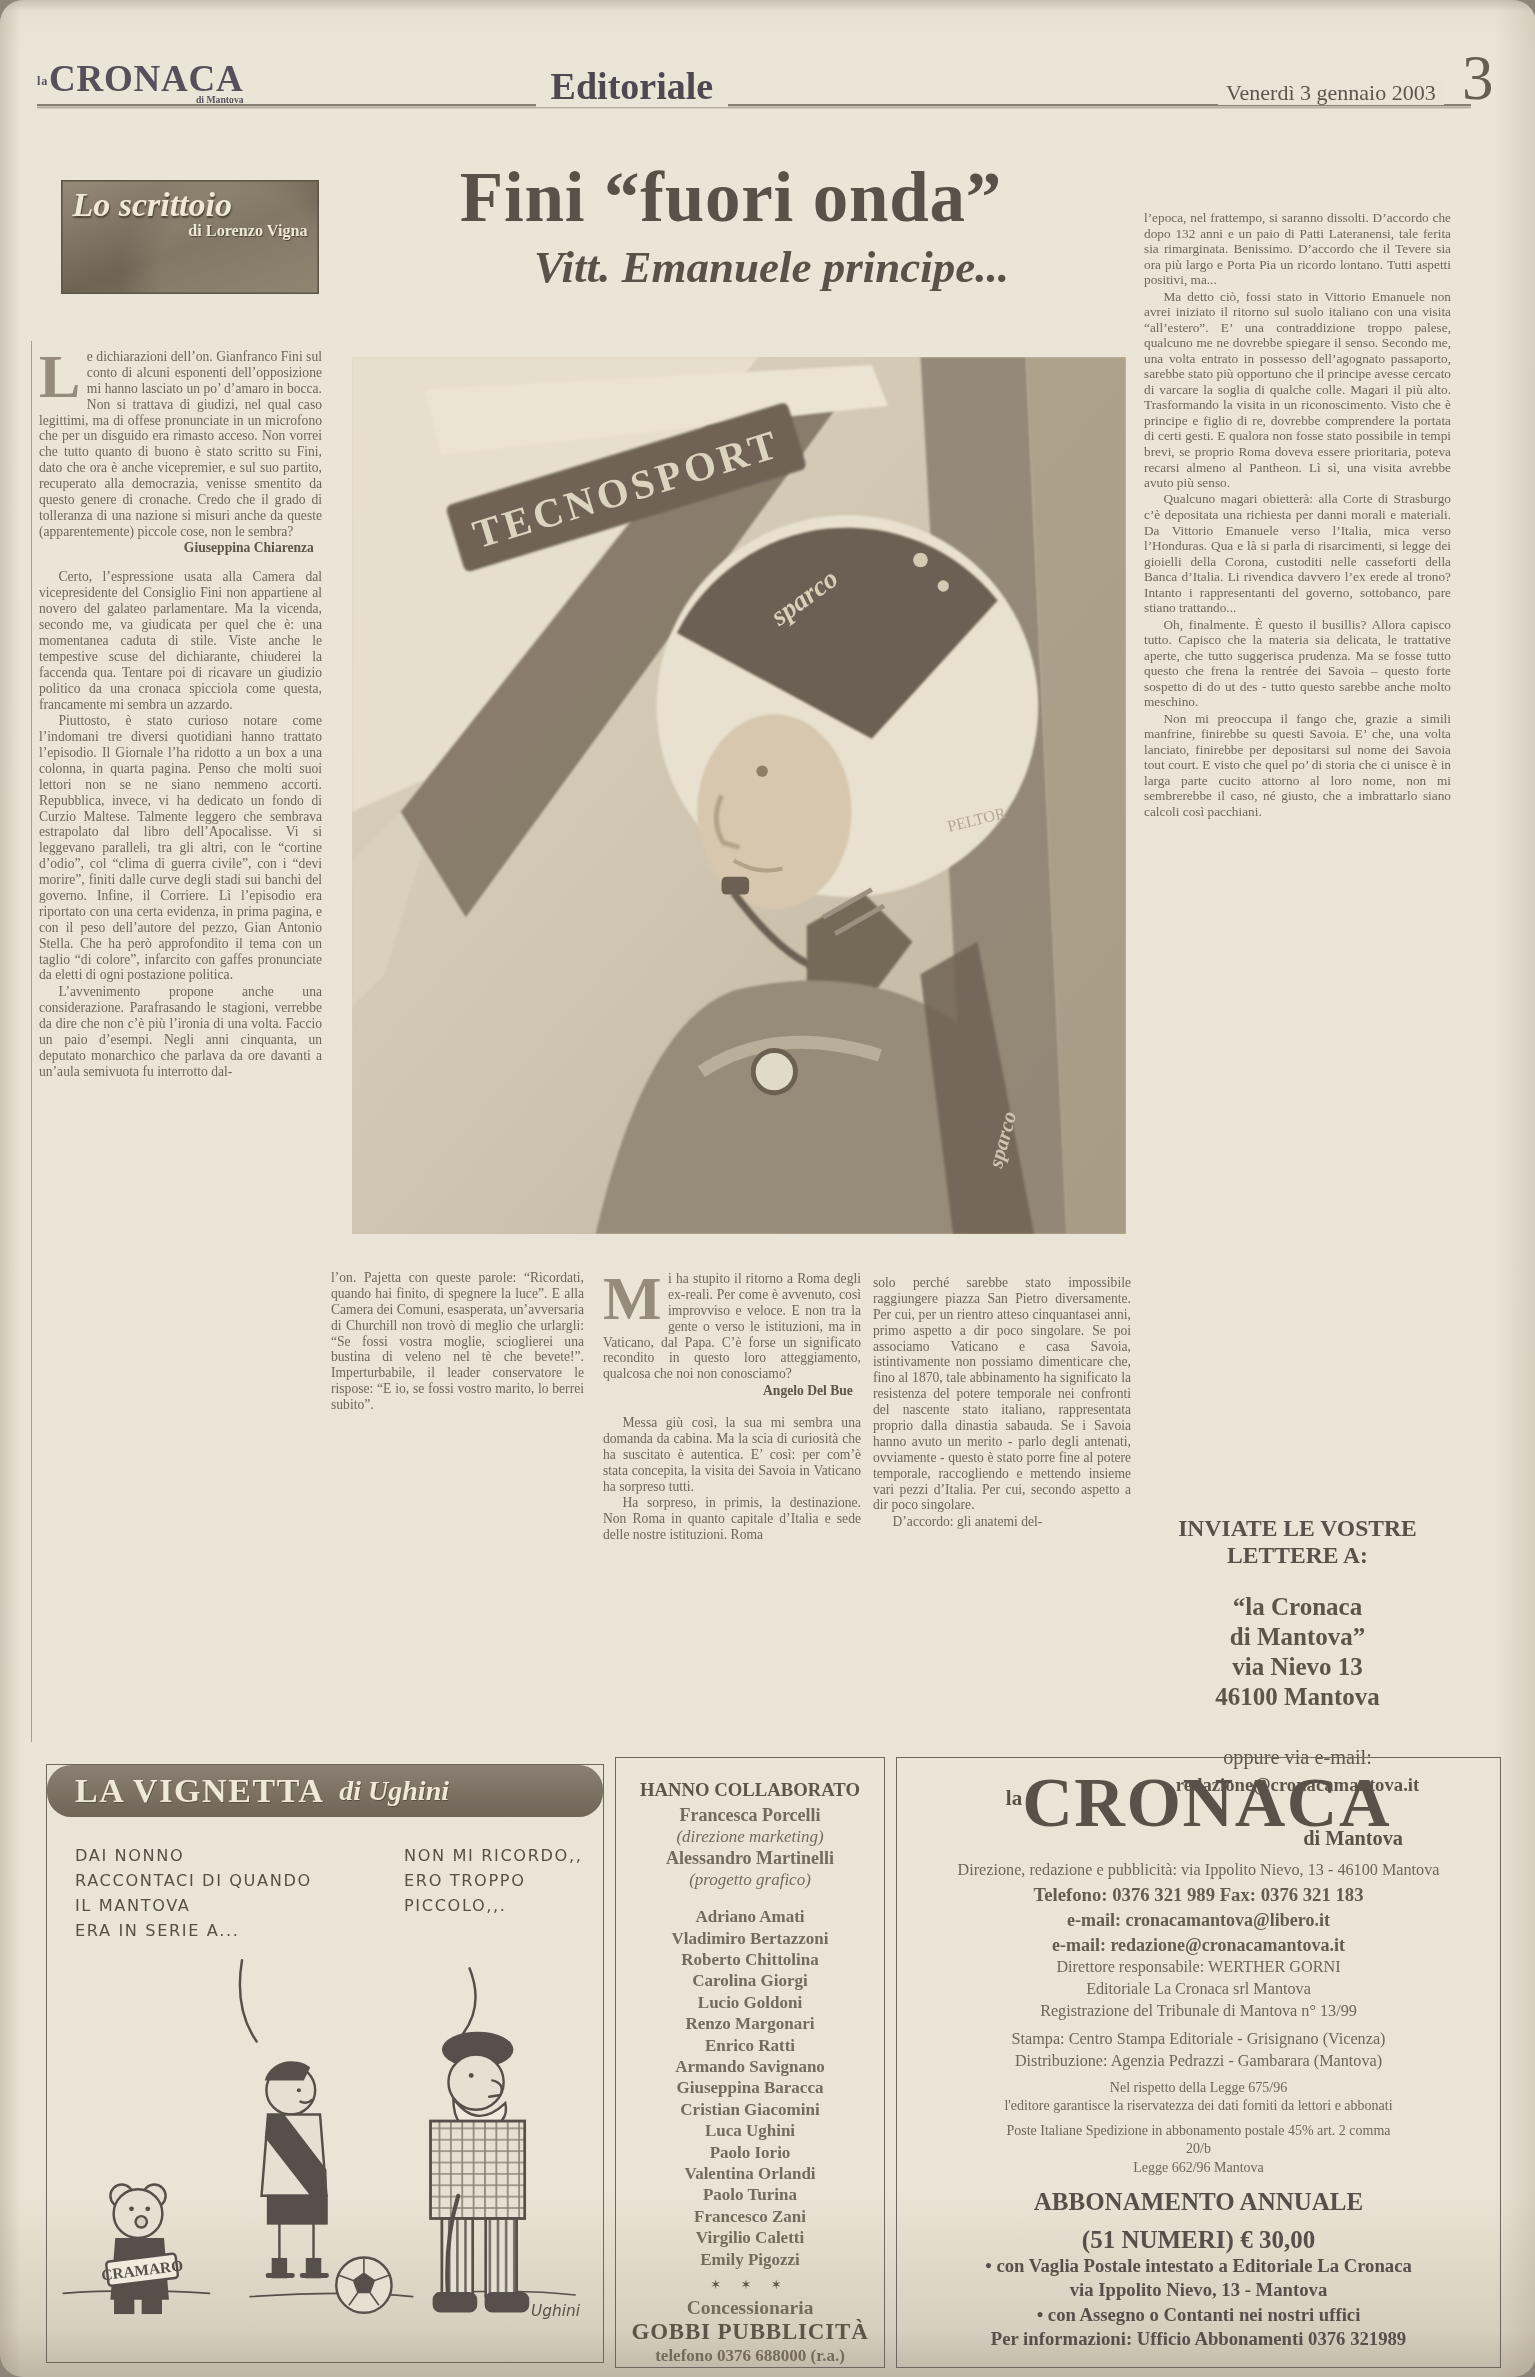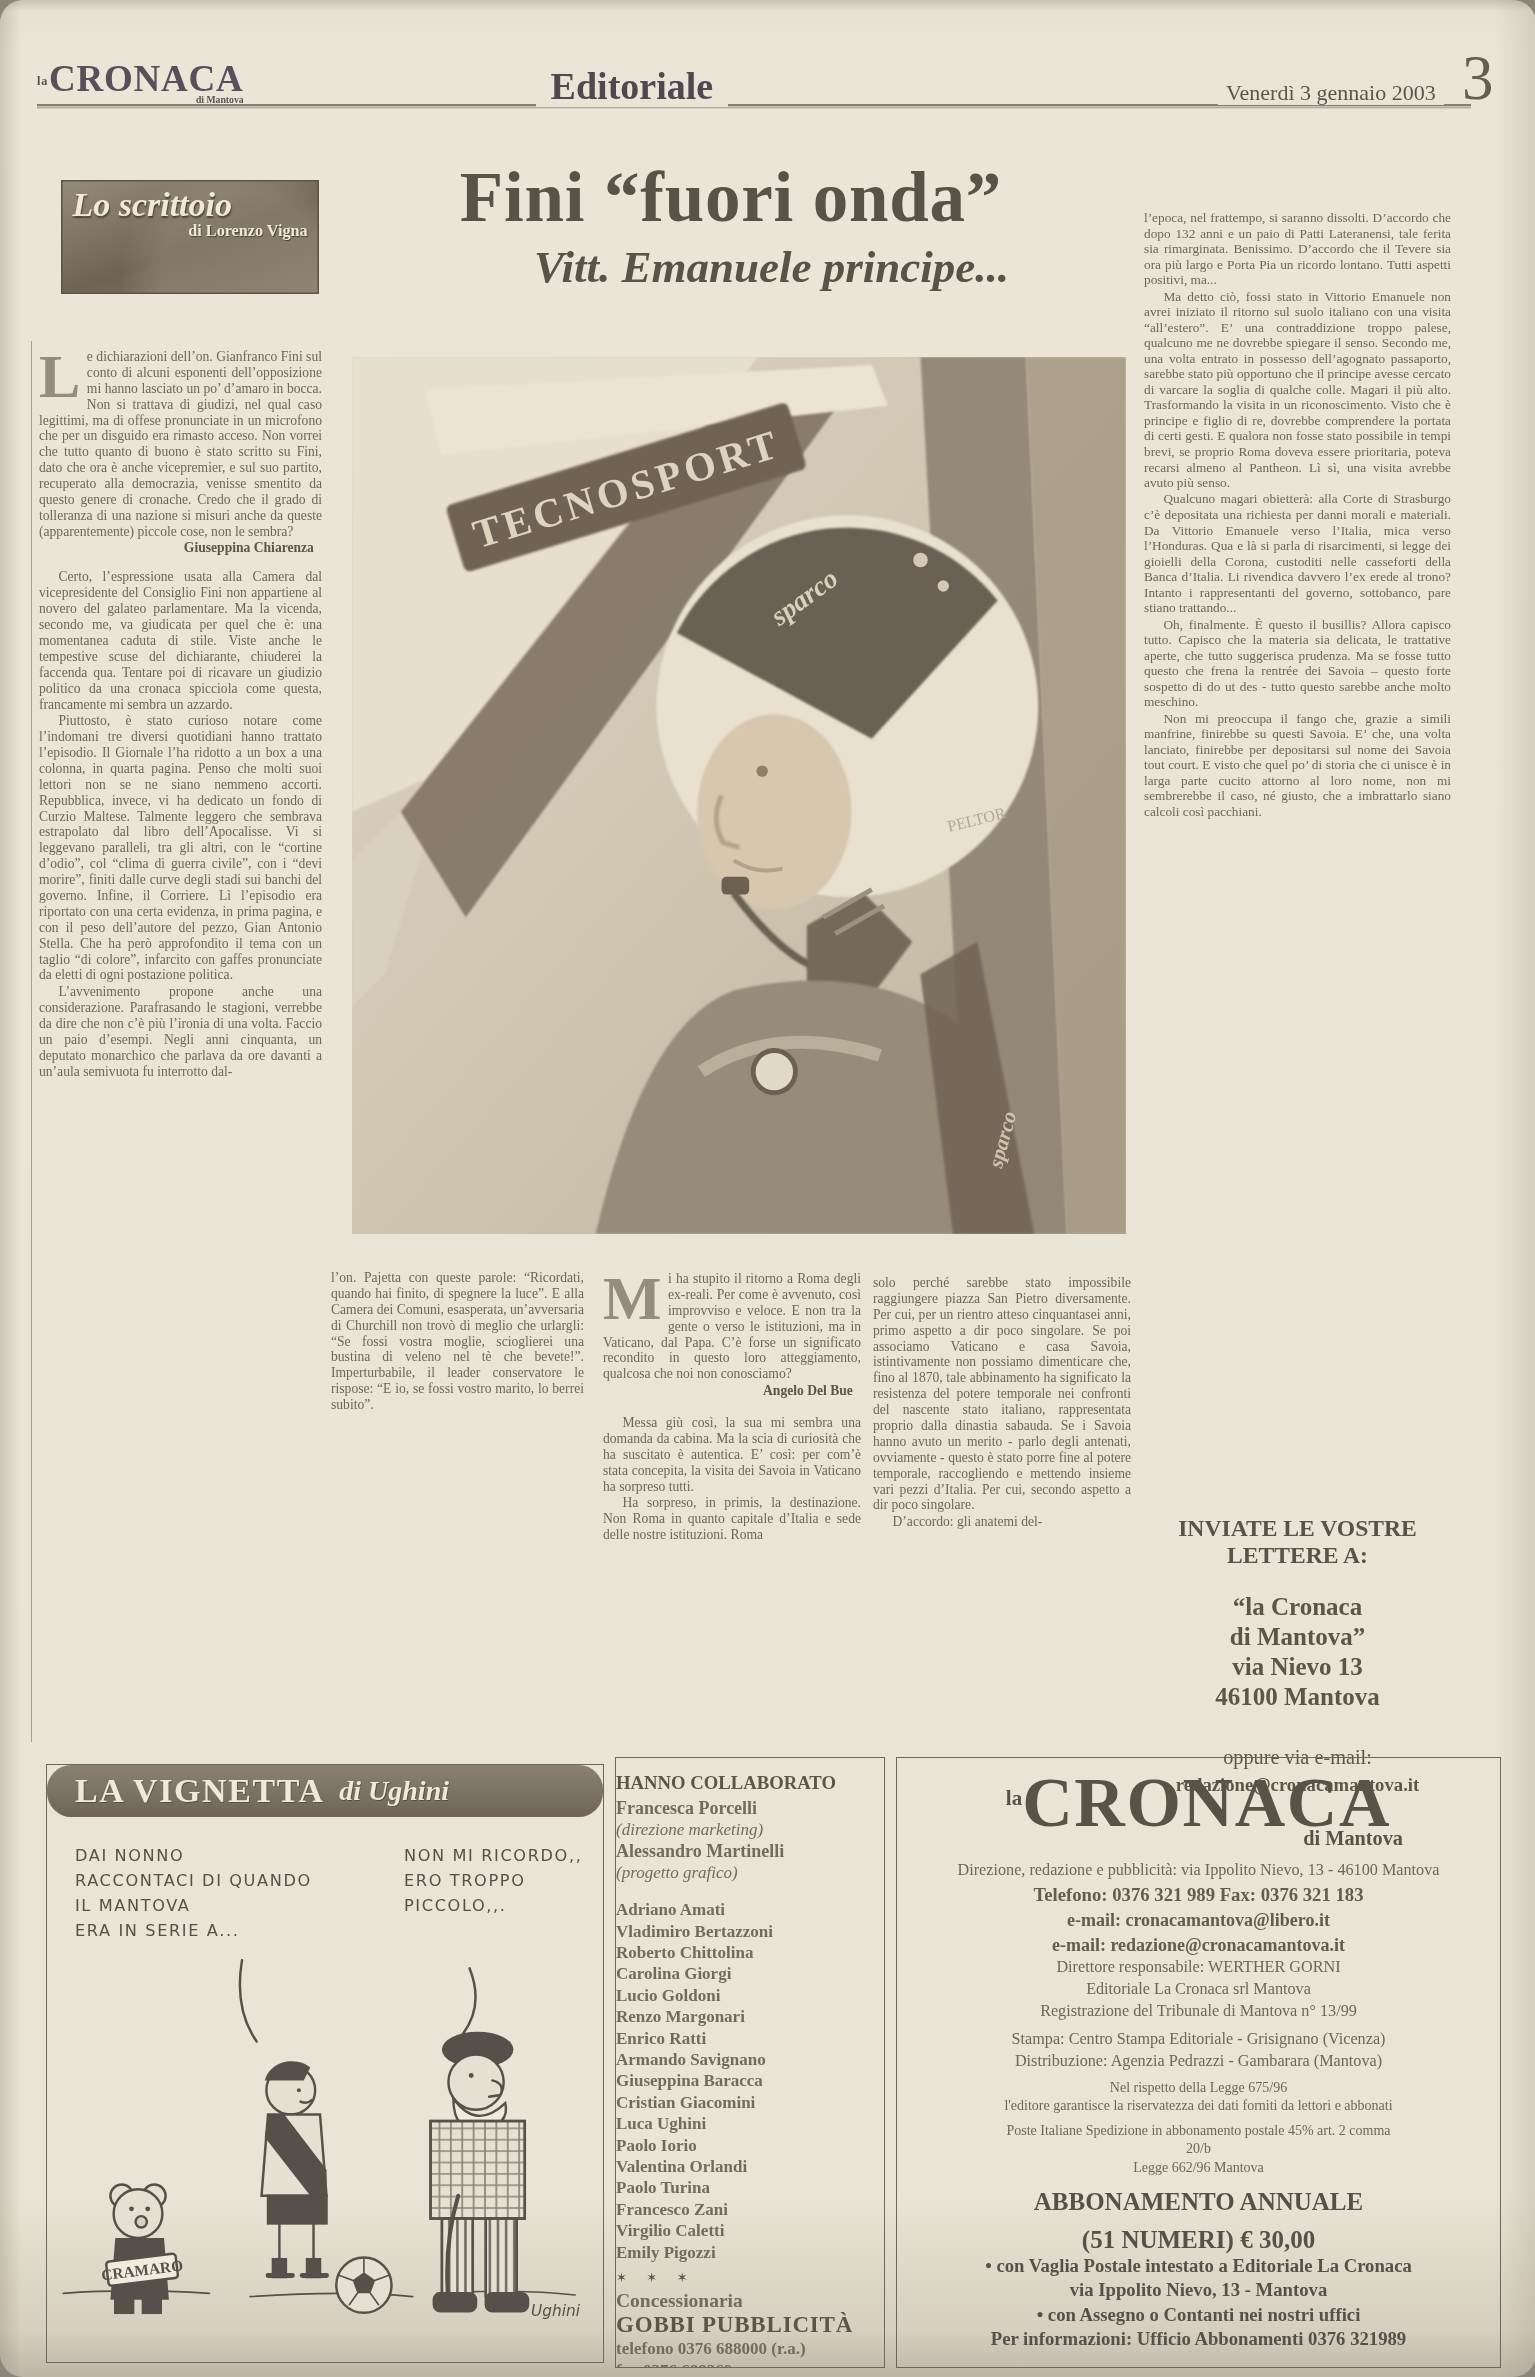--- a/index.html
+++ b/index.html
@@ -44,21 +44,21 @@
   .letters .e2{font-weight:bold;font-size:18.7px;margin-top:4.9px;}
   
   .box{position:absolute;border:1.6px solid #6e675f;box-sizing:border-box;}
   .vign-head{position:absolute;left:0;top:0;width:100%;height:52px;border-radius:24.4px;
     background:linear-gradient(180deg,#8a8174,#6e6557);display:flex;align-items:center;padding-left:28px;box-sizing:border-box;}
   .vign-title{font-weight:bold;font-size:34px;color:#efe9da;letter-spacing:1.6px;text-shadow:0.8px 0.8px 0 #57503f;}
   .vign-by{font-style:italic;font-weight:bold;font-size:28px;color:#efe9da;margin-left:14.6px;text-shadow:0.8px 0.8px 0 #57503f;}
   .bubble{position:absolute;font-family:"DejaVu Sans",sans-serif;font-size:16.2px;line-height:1.55;color:#575047;
     white-space:pre-line;letter-spacing:1.6px;}
   .cartoon-sign{position:absolute;font-family:"DejaVu Sans",sans-serif;font-style:italic;font-size:15.4px;color:#575047;}
-  .collab{text-align:left;color:#736b5e;padding-top:14px;}
+  .collab{text-align:center;color:#736b5e;padding-top:21px;}
   .collab .t{font-weight:bold;font-size:18.7px;color:#5d5549;margin-bottom:3.2px;}
   .collab .ln{font-weight:bold;font-size:18px;line-height:1.25;}
   .collab .role{font-style:italic;font-size:17px;line-height:1.2;}
   .collab .name{font-weight:bold;font-size:17px;line-height:1.26;}
   .collab .stars{font-size:13px;letter-spacing:8.1px;margin:6.5px 0 4.9px;color:#5d5549;}
   .collab .c1{font-weight:bold;font-size:19.5px;}
   .collab .c2{font-weight:bold;font-size:23px;letter-spacing:0.8px;color:#5d5549;}
   .collab .c3{font-weight:bold;font-size:17px;line-height:1.25;}
   .mast{ text-align:center;color:#6e6659;padding-top:4.9px;}
   .mast-logo{line-height:.9;margin:8.1px 0 13px;}

